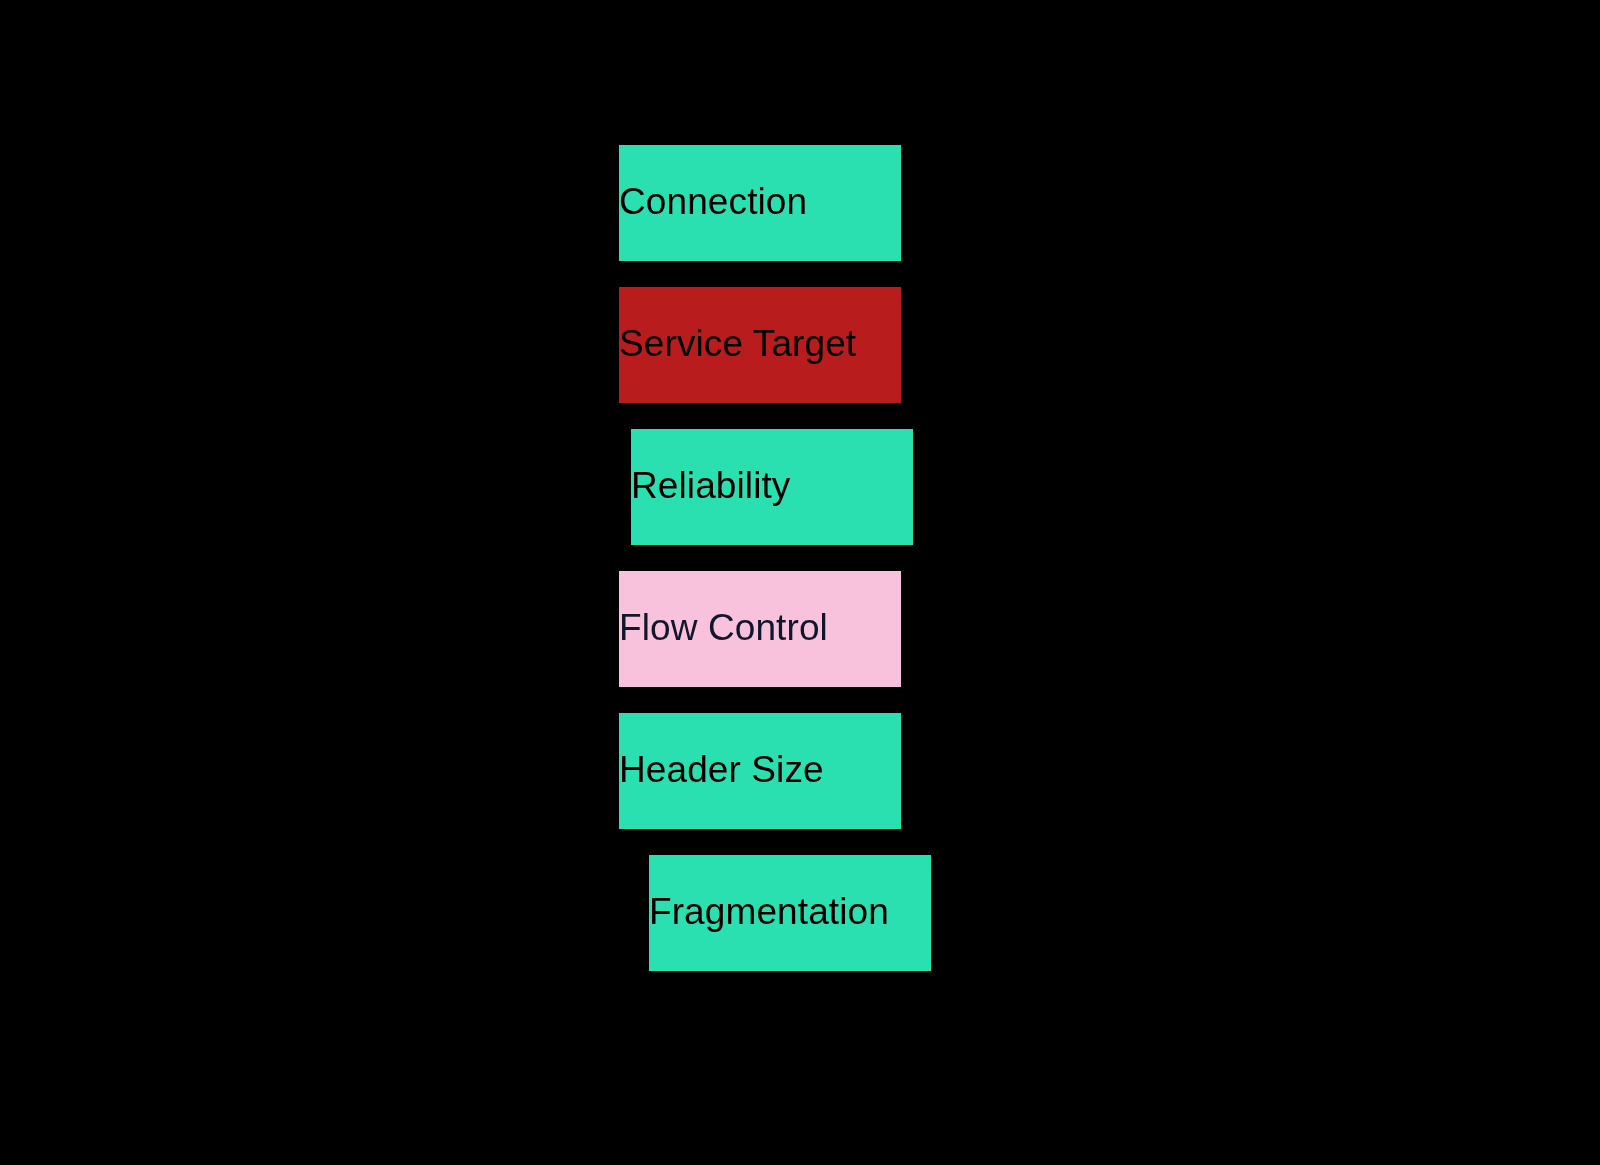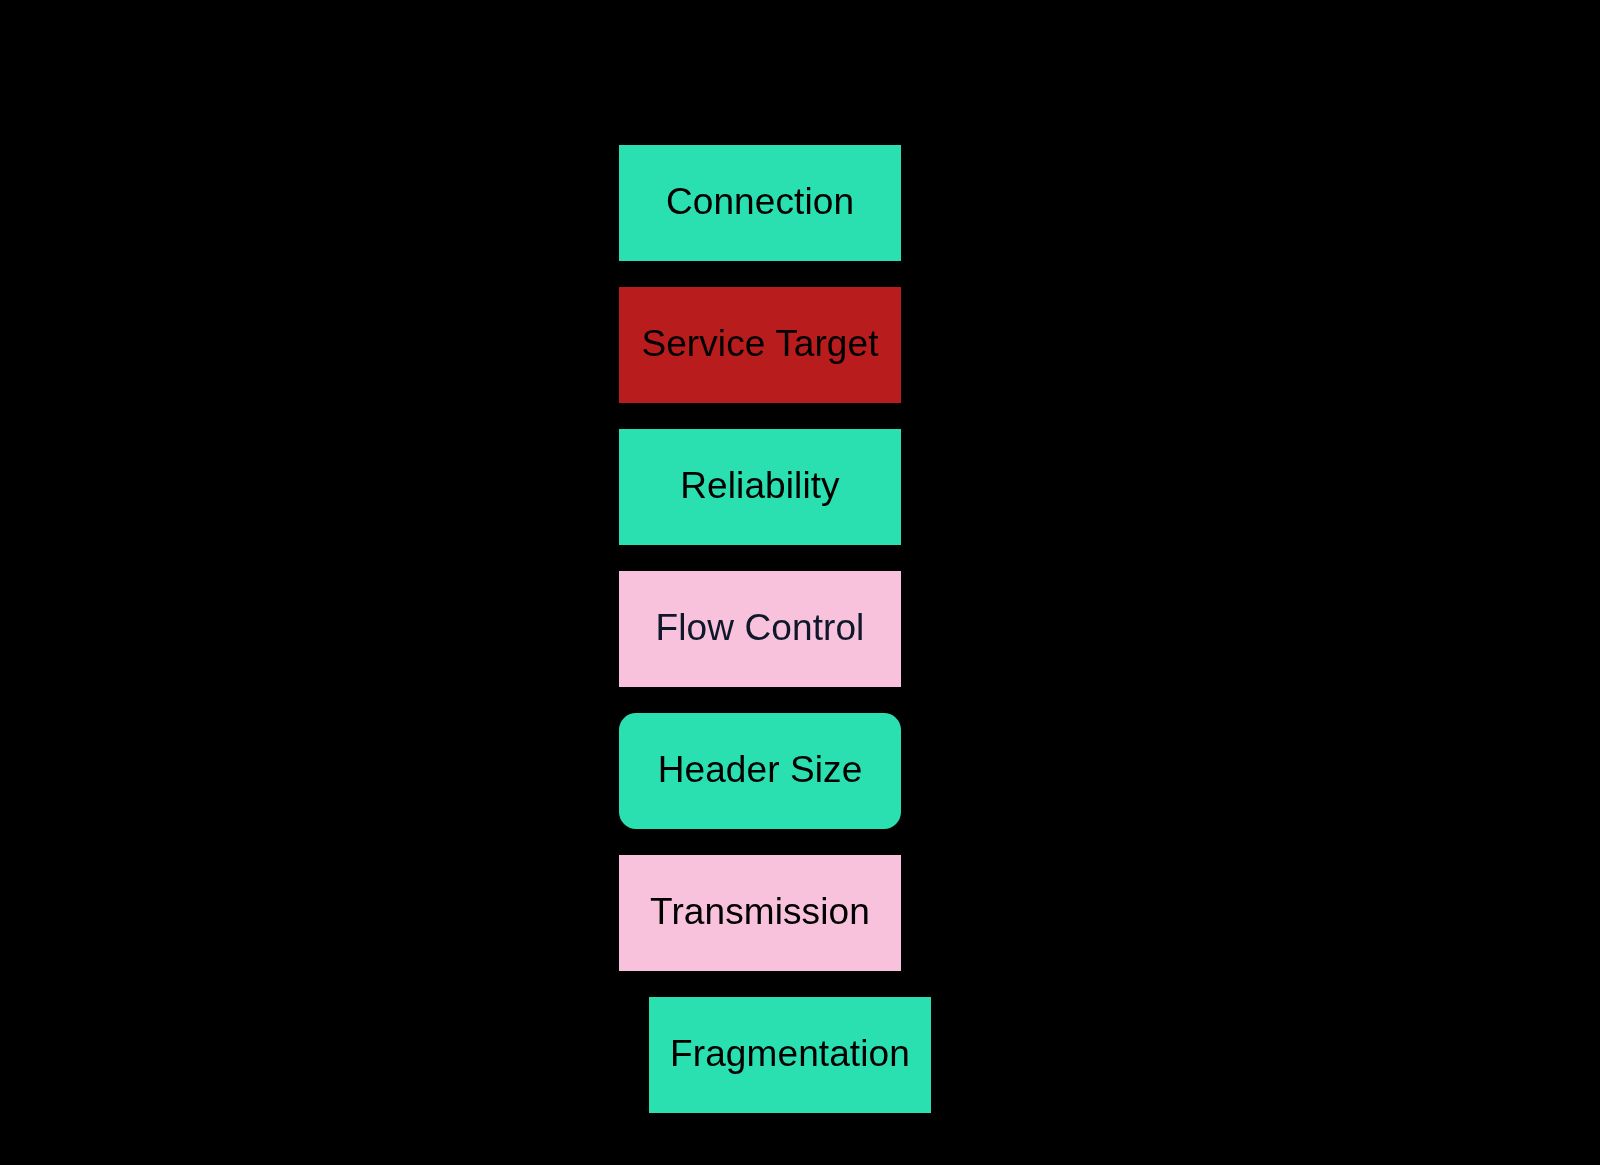--- a/index.html
+++ b/index.html
@@ -42,21 +42,20 @@
   .attr-box:last-child {
     margin-bottom: 0;
   }
 
   .attr-label {
     position: absolute;
     left: 0;
     right: 0;
     top: 50%;
     transform: translateY(-54%);
-    text-align: center;
     color: #000000;
     font-size: 37px;
     font-weight: 400;
     line-height: 1.0;
     letter-spacing: 0.1px;
     white-space: nowrap;
     font-family: "Liberation Sans", sans-serif;
   }
 </style>
 </head>
@@ -66,34 +65,31 @@
   <div id="attribute-column">
 
     <div class="attr-box" style="background-color: rgb(42, 224, 176);">
       <span class="attr-label" style="color: rgb(0, 0, 0);">Connection</span>
     </div>
 
     <div class="attr-box" style="background-color: #b91c1c;">
       <span class="attr-label" style="color: rgb(0, 0, 0);">Service Target</span>
     </div>
 
-    <div class="attr-box" style="background-color: rgb(42, 224, 176);">
+    <div class="attr-box" style="background-color: rgb(42, 224, 176); margin-left: 12px;">
       <span class="attr-label" style="color: rgb(0, 0, 0);">Reliability</span>
     </div>
 
     <div class="attr-box" style="background-color: rgb(249, 194, 220);">
       <span class="attr-label" style="color: #0f172a;">Flow Control</span>
     </div>
 
-    <div class="attr-box" style="background-color: rgb(42, 224, 176); border-radius: 17px;">
+    <div class="attr-box" style="background-color: rgb(42, 224, 176);">
       <span class="attr-label" style="color: rgb(0, 0, 0);">Header Size</span>
     </div>
 
-    <div class="attr-box" style="background-color: rgb(249, 194, 220);">
-      <span class="attr-label" style="color: rgb(0, 0, 0);">Transmission</span>
-    </div>
 
     <div class="attr-box" style="background-color: rgb(42, 224, 176); margin-left: 30px;">
       <span class="attr-label" style="color: rgb(0, 0, 0);">Fragmentation</span>
     </div>
 
   </div>
 </div>
 
 </body></html>

